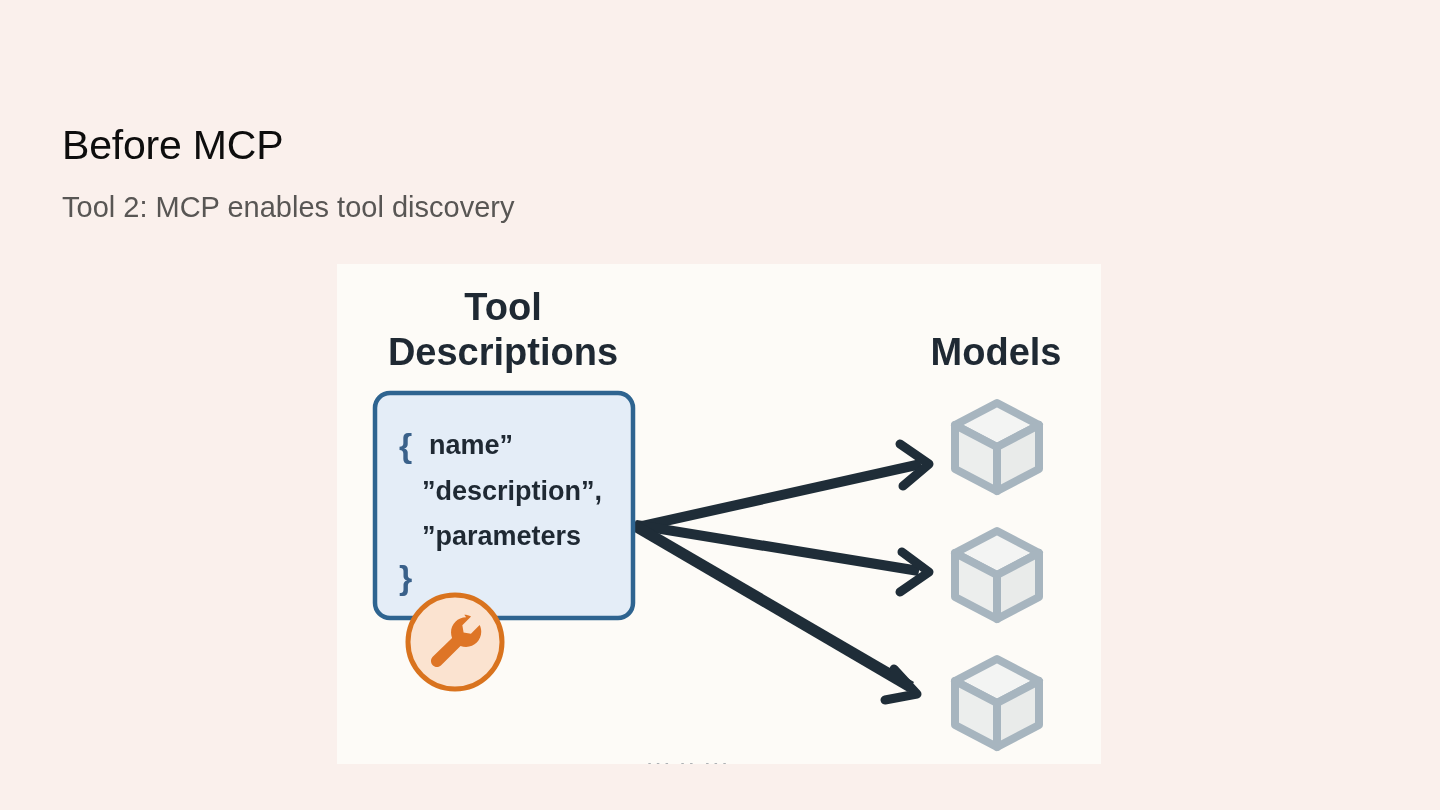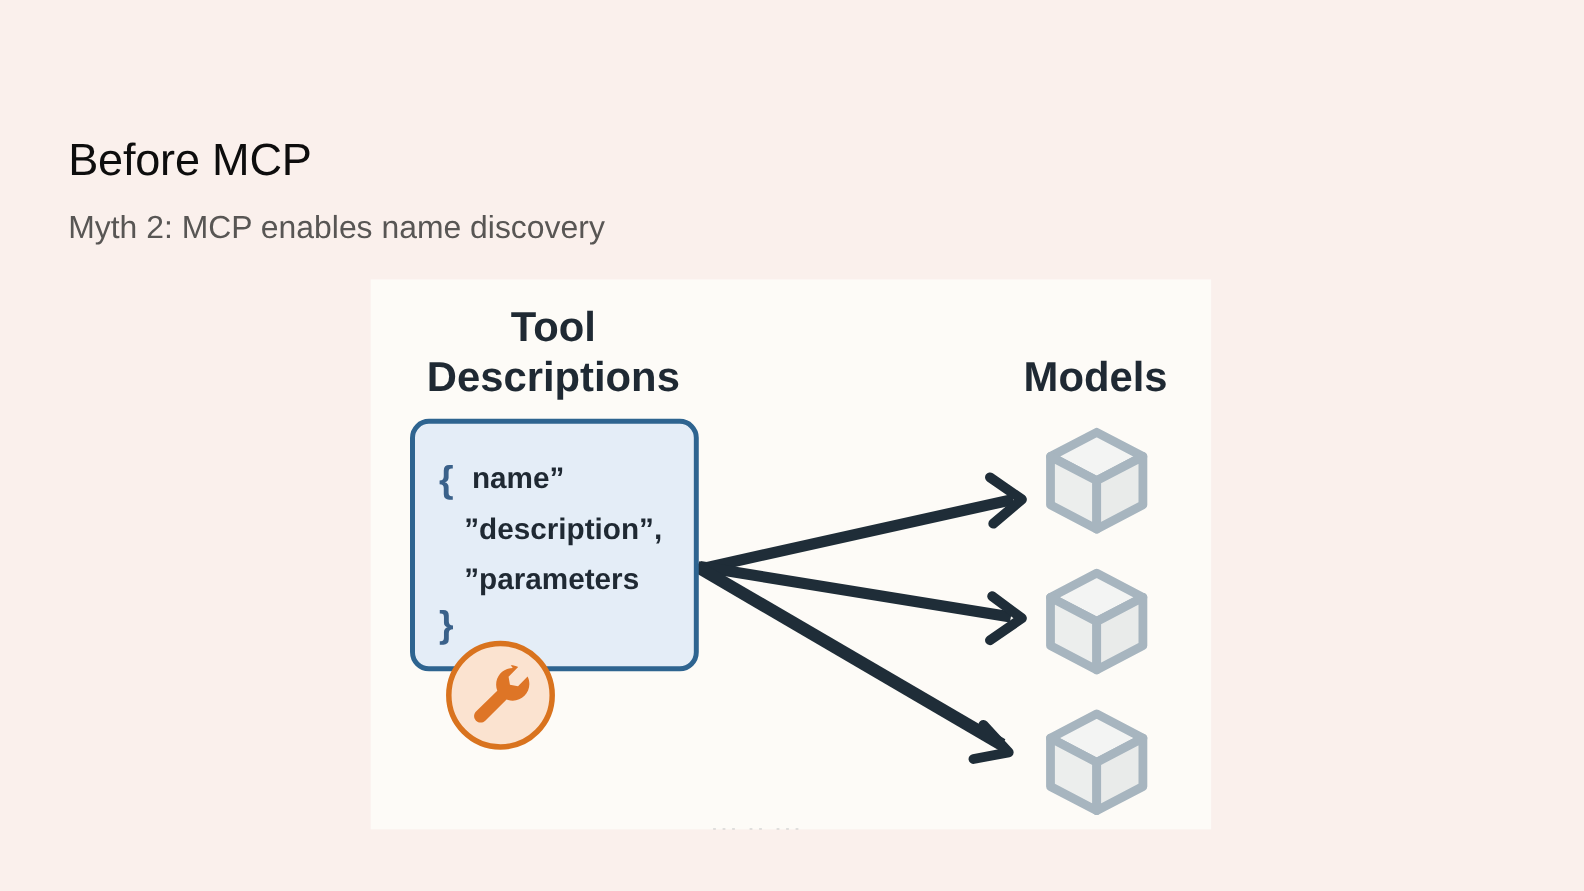--- a/index.html
+++ b/index.html
@@ -35,21 +35,21 @@
     font-weight: 400;
     color: #585654;
     line-height: 1.2;
     white-space: nowrap;
   }
 
   
   #figure-panel {
     position: absolute;
     left: 337px;
-    top: 254px;
+    top: 264px;
     width: 764px;
     height: 500px;
     background: #fdfbf7;
     overflow: hidden;
   }
   #figure-svg {
     position: absolute;
     left: 0;
     top: 0;
     width: 764px;
@@ -83,21 +83,21 @@
     fill: #4a5560;
     text-anchor: middle;
     opacity: 0.55;
   }
 </style>
 </head>
 <body>
 
 <div id="slide-title">Before MCP</div>
 
-<div id="slide-subtitle">Myth 2: MCP enables name discovery</div>
+<div id="slide-subtitle">Tool 2: MCP enables tool discovery</div>
 
 <div id="figure-panel">
 
   <svg id="figure-svg" viewBox="0 0 764 500" xmlns="http://www.w3.org/2000/svg">
 
     <defs>
 
       <symbol id="cube-glyph" viewBox="0 0 104 104">
 
         <path d="M52 8 L94 30 L52 52 L10 30 Z" fill="#f3f4f3" stroke="#a7b5bf" stroke-width="8" stroke-linejoin="round"></path>

